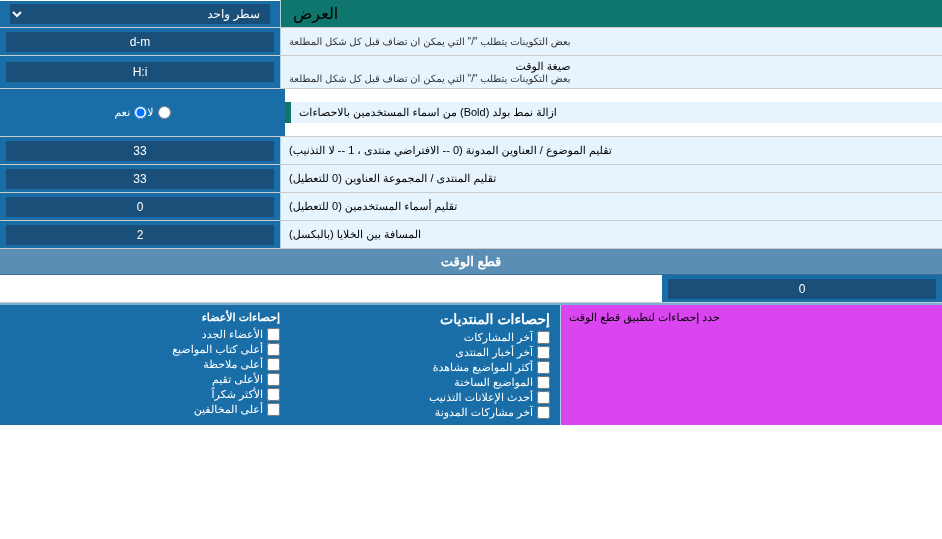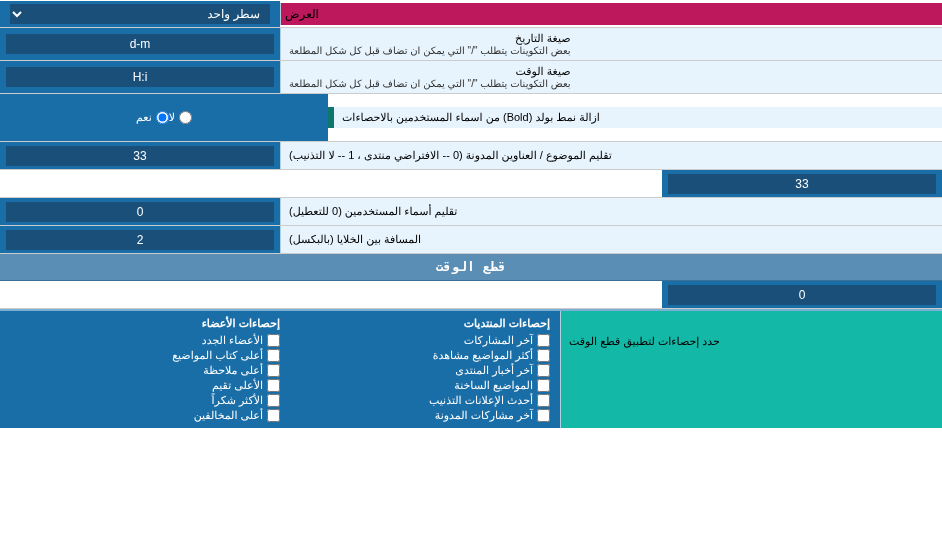--- a/index.html
+++ b/index.html
@@ -59,38 +59,37 @@
     }
 
     .section-header-dark {
       background: #5a8eb5;
       color: #fff;
       text-align: center;
       font-weight: bold;
       font-size: 13px;
       padding: 5px;
       border-bottom: 1px solid #3a6e95;
-      font-family: Liberation Mono, monospace;
     }
 
     .top-row {
       display: flex;
       align-items: center;
       border-bottom: 1px solid #ccc;
       min-height: 28px;
     }
 
     .top-row-label {
       flex: 1;
-      background: #be185d;
-      padding: 4px 4px;
+      background: #0f766e;
+      padding: 4px 12px;
       display: flex;
       align-items: center;
       justify-content: flex-end;
-      font-size: 12px;
+      font-size: 16px;
       color: #000;
       border-left: 1px solid #b0cfe0;
     }
 
     .top-row-control {
       width: 280px;
       background: #1a6ea8;
       display: flex;
       align-items: center;
       justify-content: center;
@@ -121,21 +120,21 @@
       background: #e8f4fd;
       padding: 4px 8px;
       display: flex;
       align-items: center;
       justify-content: flex-end;
       font-size: 11px;
       border-left: 6px solid #0f766e;
     }
 
     .radio-control {
-      width: 328px;
+      width: 285px;
       background: #1a6ea8;
       display: flex;
       align-items: center;
       justify-content: center;
       gap: 0;
       padding: 17px 10px;
       flex-direction: row-reverse;
     }
 
     .radio-item {
@@ -151,22 +150,22 @@
     }
 
     
     .bottom-section {
       display: flex;
       border-top: 2px solid #7ab0d4;
     }
 
     .bottom-label-col {
       flex: 1;
-      background: #14b8a6;
-      padding: 24px 8px;
+      background: #d946ef;
+      padding: 6px 8px;
       font-size: 11px;
       text-align: right;
       border-left: 1px solid #b0cfe0;
       display: flex;
       align-items: flex-start;
       justify-content: flex-end;
     }
 
     .bottom-checkboxes {
       width: 560px;
@@ -211,21 +210,20 @@
   <div class="top-row-control">
     <select class="select-box">
       <option>سطر واحد</option>
     </select>
   </div>
 </div>
 
 <div class="row">
   <div class="row-label">
     <div>
-      <div>صيغة التاريخ</div>
       <small class="note-text">بعض التكوينات يتطلب "/" التي يمكن ان تضاف قبل كل شكل المطلعة</small>
     </div>
   </div>
   <div class="row-control">
     <input type="text" value="d-m" style="">
   </div>
 </div>
 
 <div class="row">
   <div class="row-label">
@@ -258,20 +256,23 @@
 <div class="row">
   <div class="row-label">
     <span>تقليم الموضوع / العناوين المدونة (0 -- الافتراضي منتدى ، 1 -- لا التذنيب)</span>
   </div>
   <div class="row-control">
     <input type="text" value="33" style="">
   </div>
 </div>
 
 <div class="row">
+  <div class="row-label">
+    <span>تقليم المنتدى / المجموعة العناوين (0 للتعطيل)</span>
+  </div>
   <div class="row-control">
     <input type="text" value="33" style="">
   </div>
 </div>
 
 <div class="row">
   <div class="row-label">
     <span>تقليم أسماء المستخدمين (0 للتعطيل)</span>
   </div>
   <div class="row-control">
@@ -298,32 +299,32 @@
   </div>
 </div>
 
 <div class="bottom-section">
   <div class="bottom-label-col">
     <span>حدد إحصاءات لتطبيق قطع الوقت</span>
   </div>
   <div class="bottom-checkboxes">
 
     <div class="checkbox-col">
-      <div style="color:#fff; font-weight:bold; font-size:11px; margin-bottom:2px;">إحصاءات المنتديات</div>
+      <div style="color:#fff; font-weight:bold; font-size:14px; margin-bottom:2px;">إحصاءات المنتديات</div>
       <div class="checkbox-item">
         <input type="checkbox" style="">
         <span>آخر المشاركات</span>
       </div>
       <div class="checkbox-item">
         <input type="checkbox" style="">
+        <span>آخر أخبار المنتدى</span>
+      </div>
+      <div class="checkbox-item">
+        <input type="checkbox" style="">
         <span>أكثر المواضيع مشاهدة</span>
-      </div>
-      <div class="checkbox-item">
-        <input type="checkbox" style="">
-        <span>آخر أخبار المنتدى</span>
       </div>
       <div class="checkbox-item">
         <input type="checkbox" style="">
         <span>المواضيع الساخنة</span>
       </div>
       <div class="checkbox-item">
         <input type="checkbox" style="">
         <span>أحدث الإعلانات التذنيب</span>
       </div>
       <div class="checkbox-item">

